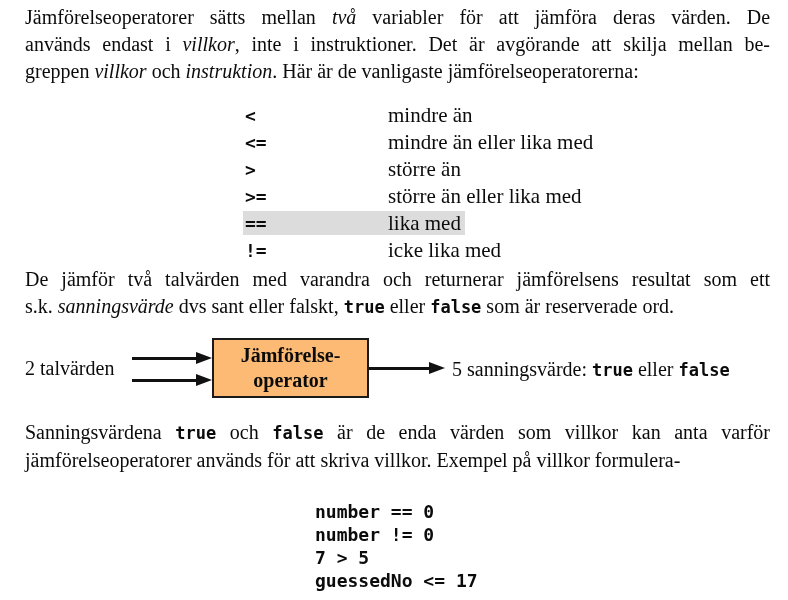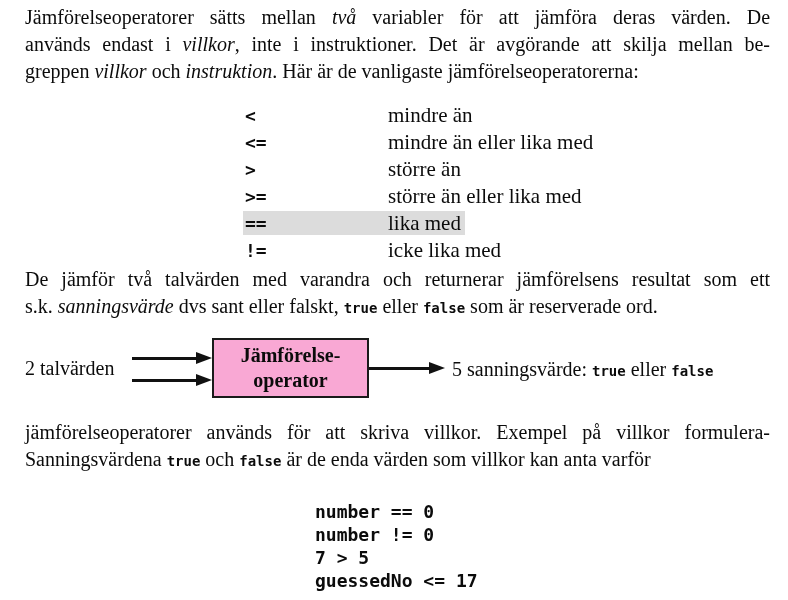--- a/index.html
+++ b/index.html
@@ -18,21 +18,21 @@
     font-size:20px;
     line-height:27px;
   }
   .para .tline{ text-align:justify; text-align-last:justify; }
   .para .tline:last-child{ text-align:justify; text-align-last:auto; }
   .seg-n{ font-style:normal; }
   .seg-i{ font-style:italic; }
   .seg-c{
     font-family:"DejaVu Sans Mono", monospace;
     font-weight:bold;
-    font-size:14px;
+    font-size:17px;
   }
   
   .optable{ position:absolute; left:243px; top:102px; }
   .oprow{
     position:relative;
     display:flex;
     align-items:center;
     height:27px;
   }
   .oprow .hlbar{
@@ -74,21 +74,21 @@
     left:212px; top:3px;
     width:157px; height:60px;
     border:2px solid #1a1a1a;
     box-sizing:border-box;
     display:flex; flex-direction:column;
     align-items:center; justify-content:center;
     font-weight:bold;
     font-size:20px;
     line-height:25px;
     text-align:center;
-    background:#f9a8d4;
+    background:#fdba74;
   }
   
   .codeblock{
     position:absolute;
     left:315px; top:500px;
     font-family:"DejaVu Sans Mono", monospace;
     font-weight:bold;
     font-size:18px;
     line-height:23px;
     white-space:pre;
@@ -152,19 +152,19 @@
       <div>operator</div>
     </div>
 
     <div class="hline" style="left:369px; top:32px; width:60px"></div>
     <div class="tri" style="left:429px; top:27px"></div>
 
     <div class="dlabel" style="left:452px; top:22px"><span class="seg-n">5 sanningsvärde: </span><span class="seg-c">true</span><span class="seg-n"> eller </span><span class="seg-c">false</span></div>
   </div>
 
   <div class="para" style="top:419px">
+      <div class="tline"><span class="seg-n">Sanningsvärdena </span><span class="seg-c">true</span><span class="seg-n"> och </span><span class="seg-c">false</span><span class="seg-n"> är de enda värden som villkor kan anta varför</span></div>
       <div class="tline"><span class="seg-n">jämförelseoperatorer används för att skriva villkor. Exempel på villkor formulera-</span></div>
-      <div class="tline"><span class="seg-n">Sanningsvärdena </span><span class="seg-c">true</span><span class="seg-n"> och </span><span class="seg-c">false</span><span class="seg-n"> är de enda värden som villkor kan anta varför</span></div>
     </div>
 
   <div class="codeblock"><div>number == 0</div><div>number != 0</div><div>7 &gt; 5</div><div>guessedNo &lt;= 17</div></div>
 
 </div>
 
 </body></html>

